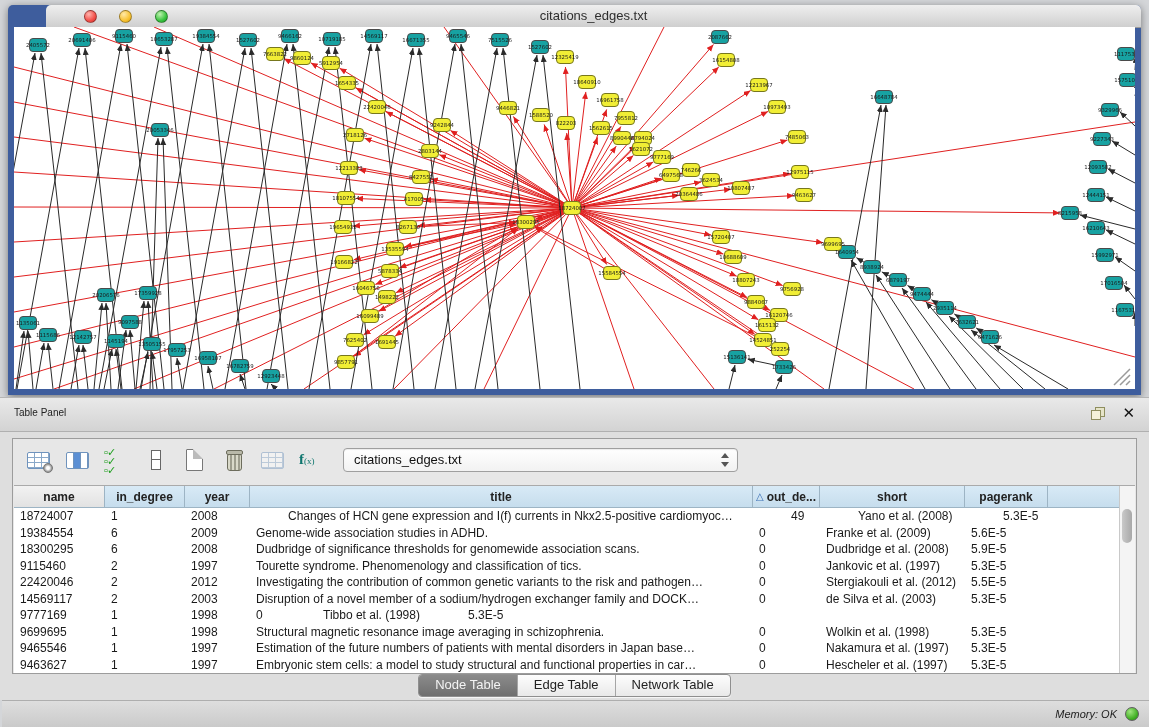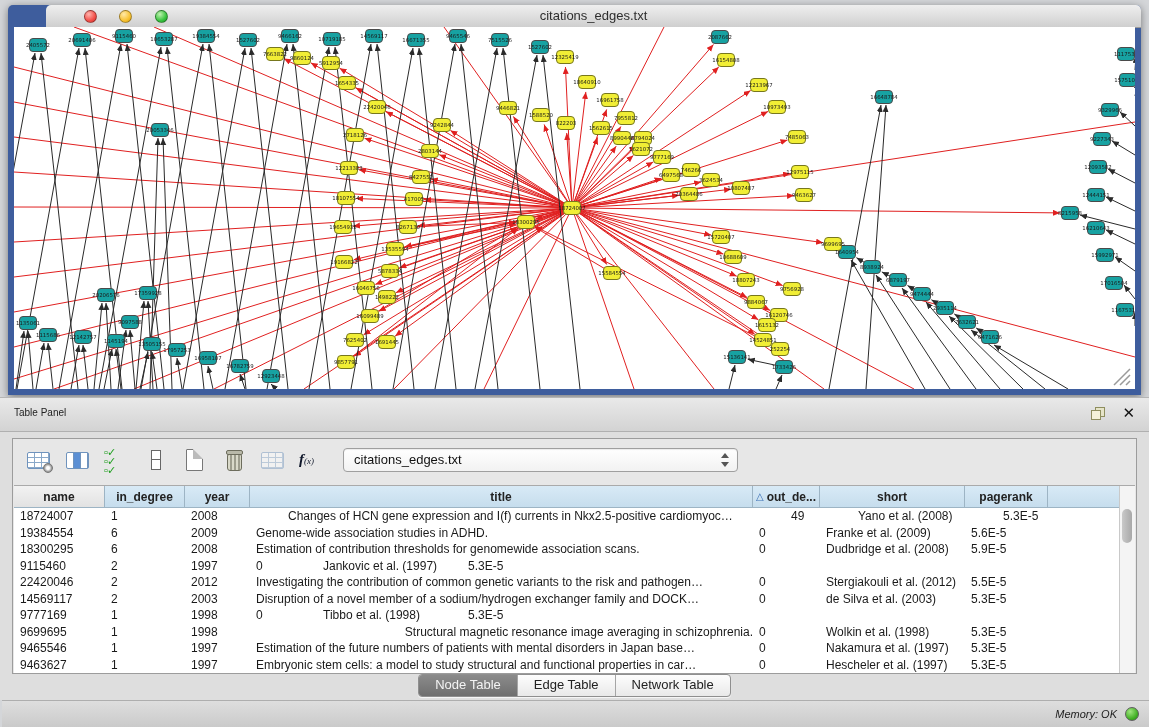--- a/index.html
+++ b/index.html
@@ -53,21 +53,21 @@
   .rows-ic{position:absolute;left:8px;top:2px;width:8px;height:18px;border:1px solid #666;background:#fff;}
   .rows-ic:before{content:"";position:absolute;left:0;right:0;top:8px;border-top:1px solid #666;}
   .doc-ic{position:absolute;left:4px;top:1px;width:15px;height:20px;background:#fff;border:1px solid #777;border-radius:1px;}
   .doc-ic:before{content:"";position:absolute;right:-1px;top:-1px;border:5px solid;
     border-color:#e7e7e7 #e7e7e7 #bbb #bbb;}
   .trash-ic{position:absolute;left:4px;top:1px;width:17px;height:21px;}
   .trash-lid{position:absolute;left:1px;top:1px;width:15px;height:3px;background:#b9b9a9;border:1px solid #6d6d5d;border-radius:2px;}
   .trash-body{position:absolute;left:2px;top:5px;width:13px;height:15px;border:1px solid #6d6d5d;border-radius:2px 2px 3px 3px;
     background:repeating-linear-gradient(to right,#d9d9c9 0 2px,#9d9d8d 2px 4px);}
   .tool.disabled{opacity:.45;}
-  .fx-ic{font-family:"Liberation Serif","DejaVu Serif",serif;font-style:italic;font-size:15px;color:#0f172a;
+  .fx-ic{font-family:"Liberation Serif","DejaVu Serif",serif;font-size:15px;color:#0f766e;
     position:absolute;top:3px;left:0;white-space:nowrap;font-weight:bold;}
   .fx-ic small{font-size:9px;font-weight:normal;}
 
   .combo{margin-left:18px;width:393px;height:22px;background:linear-gradient(#ffffff,#f2f2f2);
     border:1px solid #9f9f9f;border-radius:4px;position:relative;box-shadow:inset 0 1px 1px rgba(0,0,0,.08);}
   .combo .val{position:absolute;left:10px;top:3px;font-size:13px;color:#111;}
   .combo .steppers{position:absolute;right:7px;top:3px;width:9px;height:16px;}
   .combo .up,.combo .dn{position:absolute;left:0;width:0;height:0;border-left:4px solid transparent;border-right:4px solid transparent;}
   .combo .up{top:1px;border-bottom:5px solid #555;}
   .combo .dn{bottom:1px;border-top:5px solid #555;}
@@ -613,29 +613,30 @@
               <div class="td" style="width: 65px;">2009</div>
               <div class="td" style="width: 503px;">Genome-wide association studies in ADHD.</div>
               <div class="td" style="width: 67px;">0</div>
               <div class="td" style="width: 145px;">Franke et al. (2009)</div>
               <div class="td" style="width: 83px;">5.6E-5</div>
             </div>
             <div class="tr">
               <div class="td" style="width: 91px;">18300295</div>
               <div class="td" style="width: 80px;">6</div>
               <div class="td" style="width: 65px;">2008</div>
-              <div class="td" style="width: 503px;">Estimation of contribution thresholds for genomewide association scans.</div>
+              <div class="td" style="width: 503px;">Dudbridge of significance thresholds for genomewide association scans.</div>
               <div class="td" style="width: 67px;">0</div>
               <div class="td" style="width: 145px;">Dudbridge et al. (2008)</div>
               <div class="td" style="width: 83px;">5.9E-5</div>
             </div>
             <div class="tr">
               <div class="td" style="width: 91px;">9115460</div>
               <div class="td" style="width: 80px;">2</div>
               <div class="td" style="width: 65px;">1997</div>
+              <div class="td" style="width: 503px;">Tourette syndrome. Phenomenology and classification of tics.</div>
               <div class="td" style="width: 67px;">0</div>
               <div class="td" style="width: 145px;">Jankovic et al. (1997)</div>
               <div class="td" style="width: 83px;">5.3E-5</div>
             </div>
             <div class="tr">
               <div class="td" style="width: 91px;">22420046</div>
               <div class="td" style="width: 80px;">2</div>
               <div class="td" style="width: 65px;">2012</div>
               <div class="td" style="width: 503px;">Investigating the contribution of common genetic variants to the risk and pathogen…</div>
               <div class="td" style="width: 67px;">0</div>
@@ -656,21 +657,21 @@
               <div class="td" style="width: 80px;">1</div>
               <div class="td" style="width: 65px;">1998</div>
               <div class="td" style="width: 67px;">0</div>
               <div class="td" style="width: 145px;">Tibbo et al. (1998)</div>
               <div class="td" style="width: 83px;">5.3E-5</div>
             </div>
             <div class="tr">
               <div class="td" style="width: 91px;">9699695</div>
               <div class="td" style="width: 80px;">1</div>
               <div class="td" style="width: 65px;">1998</div>
-              <div class="td" style="width: 503px; text-align: right;">Structural magnetic resonance image averaging in schizophrenia.</div>
+              <div class="td" style="width: 503px;">Structural magnetic resonance image averaging in schizophrenia.</div>
               <div class="td" style="width: 67px;">0</div>
               <div class="td" style="width: 145px;">Wolkin et al. (1998)</div>
               <div class="td" style="width: 83px;">5.3E-5</div>
             </div>
             <div class="tr">
               <div class="td" style="width: 91px;">9465546</div>
               <div class="td" style="width: 80px;">1</div>
               <div class="td" style="width: 65px;">1997</div>
               <div class="td" style="width: 503px;">Estimation of the future numbers of patients with mental disorders in Japan base…</div>
               <div class="td" style="width: 67px;">0</div>

